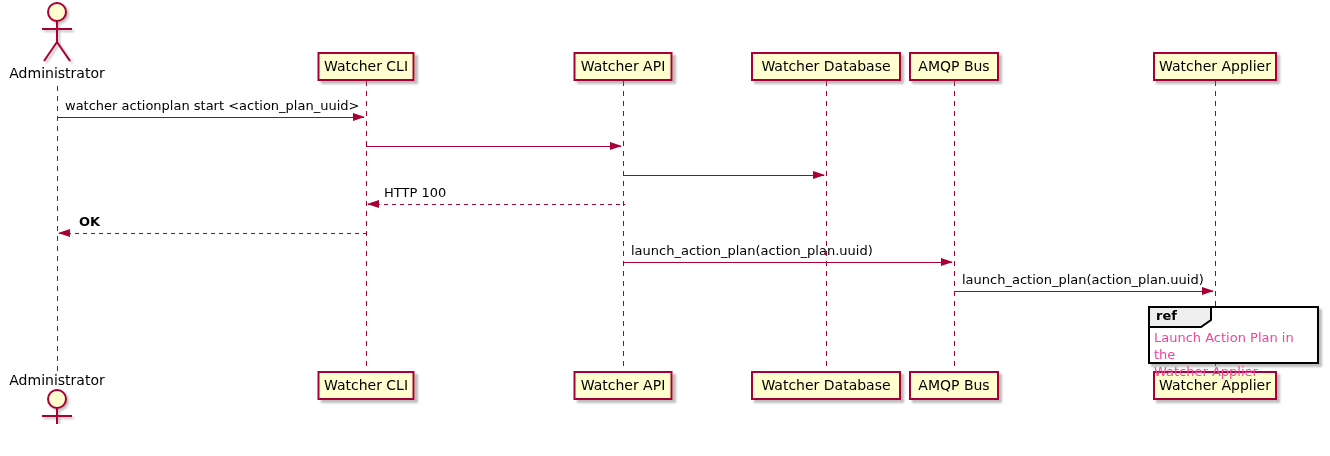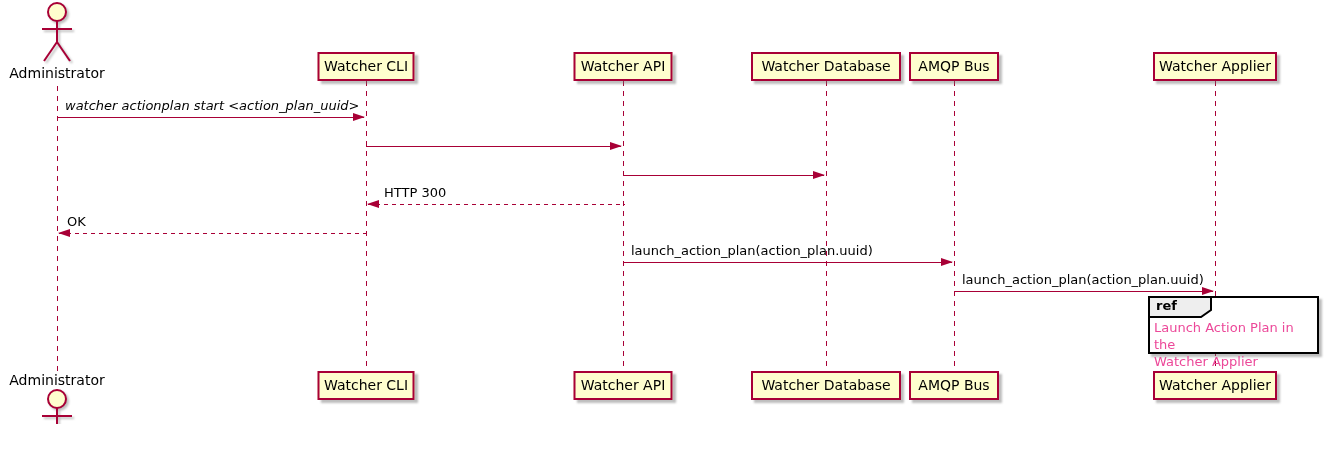--- a/index.html
+++ b/index.html
@@ -133,38 +133,38 @@
     <div class="pbox" style="left: 623px; top: 52px; width: 99px;">Watcher API</div>
     <div class="pbox" style="left: 623px; top: 371px; width: 99px;">Watcher API</div>
     <div class="pbox" style="left: 826px; top: 52px; width: 150px;">Watcher Database</div>
     <div class="pbox" style="left: 826px; top: 371px; width: 150px;">Watcher Database</div>
     <div class="pbox" style="left: 954px; top: 52px; width: 90px;">AMQP Bus</div>
     <div class="pbox" style="left: 954px; top: 371px; width: 90px;">AMQP Bus</div>
     <div class="pbox" style="left: 1215px; top: 52px; width: 124px;">Watcher Applier</div>
     <div class="pbox" style="left: 1215px; top: 371px; width: 124px;">Watcher Applier</div>
     <div class="msg-line-solid" style="left: 57px; top: 116.5px; width: 307px;"></div>
     <div class="arrowhead right" style="top: 112.5px; left: 353px;"></div>
-    <div class="msg-label" style="left: 65px; top: 97px; font-style: italic;">watcher actionplan start &lt;action_plan_uuid&gt;</div>
+    <div class="msg-label" style="left: 65px; top: 97px;">watcher actionplan start &lt;action_plan_uuid&gt;</div>
     <div class="msg-line-solid" style="left: 366px; top: 145.5px; width: 255px;"></div>
     <div class="arrowhead right" style="top: 141.5px; left: 610px;"></div>
     <div class="msg-line-solid" style="left: 623px; top: 174.5px; width: 201px;"></div>
     <div class="arrowhead right" style="top: 170.5px; left: 813px;"></div>
     <div class="msg-line-dashed" style="left: 368px; top: 203.5px; width: 257px;"></div>
     <div class="arrowhead left" style="top: 199.5px; left: 367px;"></div>
-    <div class="msg-label" style="left: 384px; top: 184px;">HTTP 300</div>
+    <div class="msg-label" style="left: 384px; top: 184px;">HTTP 100</div>
     <div class="msg-line-dashed" style="left: 59px; top: 232.5px; width: 309px;"></div>
     <div class="arrowhead left" style="top: 228.5px; left: 58px;"></div>
-    <div class="msg-label" style="left: 67px; top: 213px;">OK</div>
+    <div class="msg-label" style="left: 79px; top: 213px; font-weight: bold;">OK</div>
     <div class="msg-line-solid" style="left: 623px; top: 261.5px; width: 329px;"></div>
     <div class="arrowhead right" style="top: 257.5px; left: 941px;"></div>
     <div class="msg-label" style="left: 631px; top: 242px;">launch_action_plan(action_plan.uuid)</div>
     <div class="msg-line-solid" style="left: 954px; top: 290.5px; width: 259px;"></div>
     <div class="arrowhead right" style="top: 286.5px; left: 1202px;"></div>
     <div class="msg-label" style="left: 962px; top: 271px;">launch_action_plan(action_plan.uuid)</div>
-    <div class="ref-box" style="left: 1148px; top: 296px; width: 171px; height: 58px;">
+    <div class="ref-box" style="left: 1148px; top: 306px; width: 171px; height: 58px;">
       <div class="ref-header"><svg width="66" height="23" viewBox="0 0 66 23">
           <path d="M1,1 H63 V14 L53,21 H1 Z" fill="#EEEEEE" stroke="#000000" stroke-width="2"></path>
         </svg><div class="ref-keyword">ref</div></div>
       <div class="ref-body">
         <div class="ref-line">Launch Action Plan in the</div>
         <div class="ref-line">Watcher Applier</div>
       </div>
     </div>
   </div>
 

